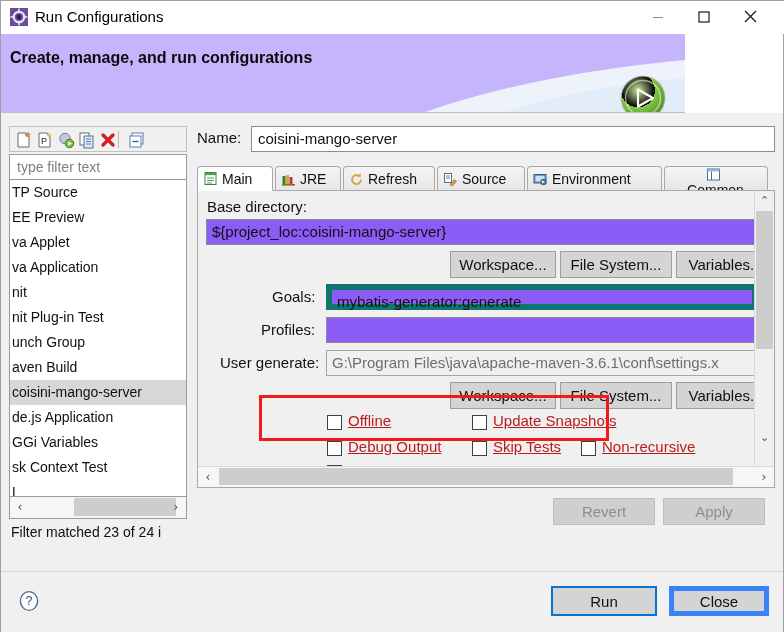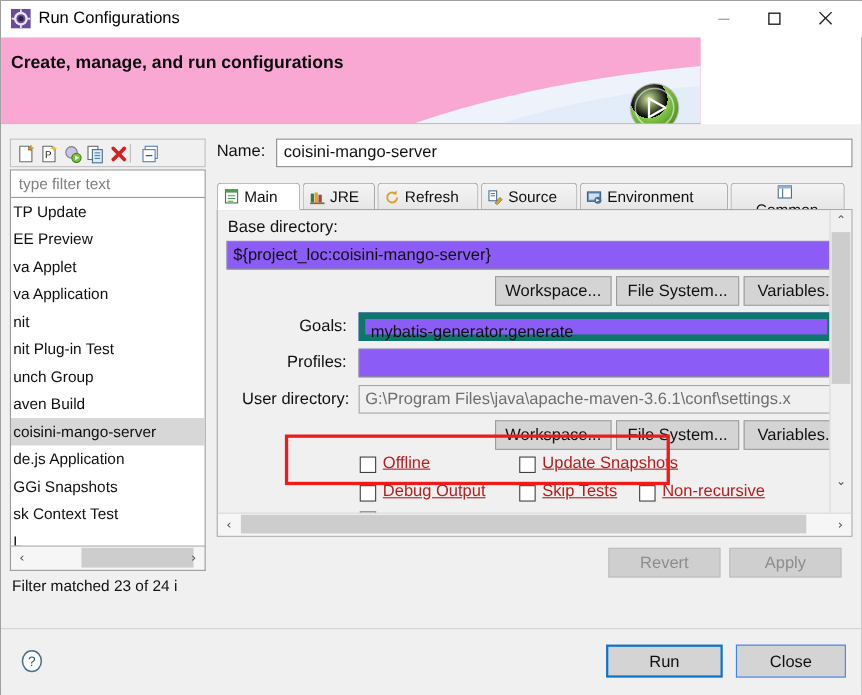--- a/index.html
+++ b/index.html
@@ -46,22 +46,22 @@
     font-size: 13px; color: #1a1a1a;
     font-family: "DejaVu Sans", sans-serif;
   }
   #btn-min { left: 634px; }
   #btn-max { left: 680px; }
   #btn-close { left: 726px; }
 
   
   .header {
     position: absolute; left: 0; top: 33px;
-    width: 636px; height: 78px;
-    background: #f9a8d4;
+    width: 684px; height: 78px;
+    background: #c4b5fd;
     border-bottom: 1px solid #bdbdbd;
     overflow: hidden;
   }
   .header-title {
     position: absolute; left: 9px; top: 15px;
     font-size: 16px; font-weight: bold; color: #0a0a0a;
     white-space: nowrap;
   }
   .header-swoosh {
     position: absolute; right: 0; top: 0;
@@ -350,21 +350,21 @@
   }
   .help-icon {
     position: absolute; left: 16px; top: 17px;
     width: 24px; height: 24px;
     cursor: default;
   }
   .footer-btn {
     position: absolute; top: 14px;
     height: 30px;
     background: #d4d4d4;
-    border: 1px solid #3b82f6;
+    border: 5px solid #3b82f6;
     box-sizing: border-box;
     display: flex; align-items: center; justify-content: center;
     font-size: 15px; color: #101010;
     cursor: default;
   }
   #btn-run {
     left: 550px; width: 106px;
     border: 2px solid #0a74cd;
   }
   #btn-close-dlg { left: 668px; width: 100px; }
@@ -494,31 +494,31 @@
             <line x1="5.5" y1="11.5" x2="11.5" y2="11.5" stroke="#2e5d8a" stroke-width="1.3"></line>
           </svg>
         </div>
       </div>
 
       <div class="filter-box">
         <div class="filter-text">type filter text</div>
       </div>
 
       <div class="tree">
-        <div class="tree-item">TP Update</div>
+        <div class="tree-item">TP Source</div>
         <div class="tree-item">EE Preview</div>
         <div class="tree-item">va Applet</div>
         <div class="tree-item">va Application</div>
         <div class="tree-item">nit</div>
         <div class="tree-item">nit Plug-in Test</div>
         <div class="tree-item">unch Group</div>
         <div class="tree-item">aven Build</div>
         <div class="tree-item selected">coisini-mango-server</div>
         <div class="tree-item">de.js Application</div>
-        <div class="tree-item">GGi Snapshots</div>
+        <div class="tree-item">GGi Variables</div>
         <div class="tree-item">sk Context Test</div>
         <div class="tree-item">L</div>
       </div>
 
       <div class="tree-hscroll">
         <div class="arrow" style="left:0;">‹</div>
         <div class="thumb"></div>
         <div class="arrow" style="right:0;">›</div>
       </div>
 
@@ -620,21 +620,21 @@
           <div class="fld-label" style="left:74px; top:97px;">Goals:</div>
           <div class="txtinput focused" style="left:128px; top:93px; width:432px;">
             <div class="val">mybatis-generator:generate</div>
           </div>
 
           <div class="fld-label" style="left:63px; top:130px;">Profiles:</div>
           <div class="txtinput" style="left:128px; top:126px; width:432px;">
             <div class="val"></div>
           </div>
 
-          <div class="fld-label" style="left:22px; top:163px;">User directory:</div>
+          <div class="fld-label" style="left:22px; top:163px;">User generate:</div>
           <div class="txtinput disabled" style="left:128px; top:159px; width:432px;">
             <div class="val">G:\Program Files\java\apache-maven-3.6.1\conf\settings.x</div>
           </div>
 
           <div class="pbtn" style="left:252px; top:191px; width:106px;">Workspace...</div>
           <div class="pbtn" style="left:362px; top:191px; width:112px;">File System...</div>
           <div class="pbtn" style="left:478px; top:191px; width:95px;">Variables..</div>
 
           <div class="cbox" style="left:129px; top:224px;"></div>
           <div class="cblabel" style="left:150px; top:221px;">Offline</div>

